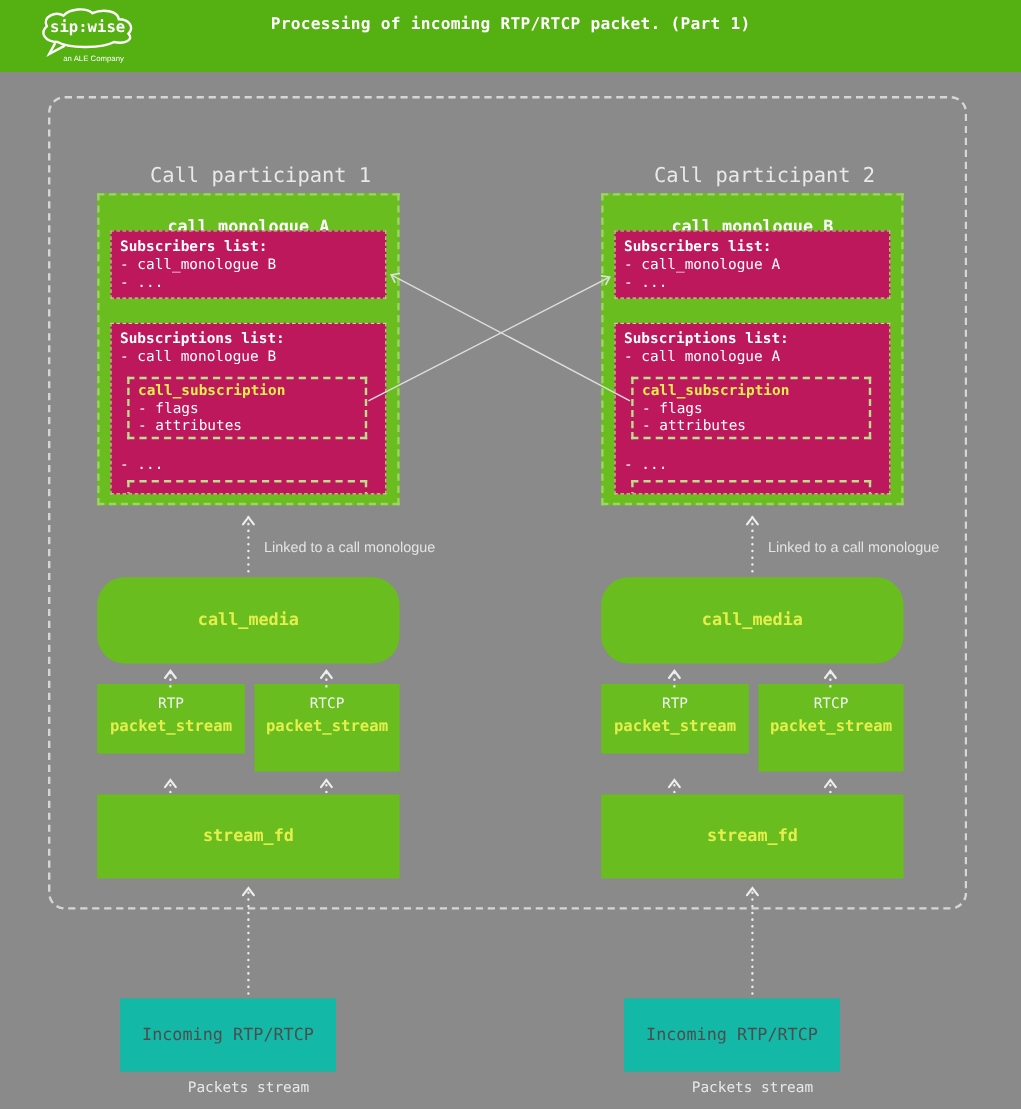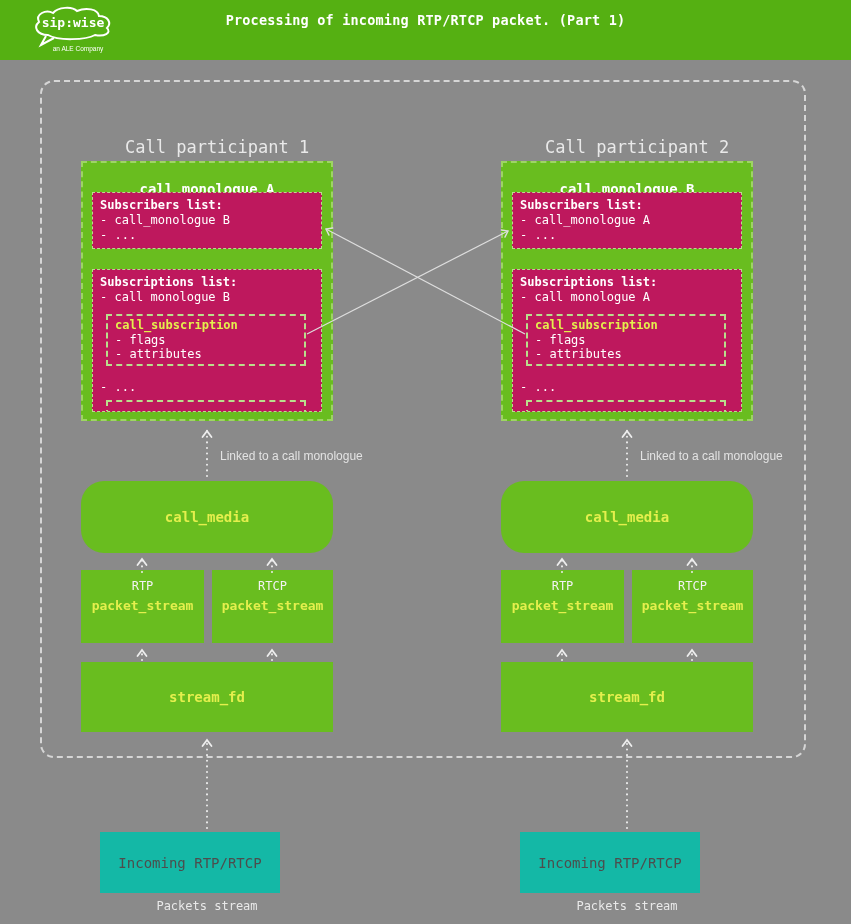--- a/index.html
+++ b/index.html
@@ -46,21 +46,21 @@
   .partial { margin: 6px 2px 0 6px; width: 200px; height: 16px; border: 2px dashed #b9de8c; }
   .linked {
     position: absolute; left: 220px; top: 449px;
     font-family: "Liberation Sans", sans-serif; font-size: 12px; color: #e3e3e3;
   }
   .gbox { position: absolute; background: #69bd1f; display: flex; align-items: center; justify-content: center; }
   .media { left: 81px; top: 481px; width: 252px; height: 72px; border-radius: 23px; }
   .ylabel { color: #e4ef4d; font-weight: bold; font-size: 14px; }
   .ylabel.sm { font-size: 13px; }
   .pstream { flex-direction: column; justify-content: flex-start; padding-top: 9px; gap: 5px; }
-  .ps1 { left: 81px; top: 570px; width: 123px; height: 73px; }
+  .ps1 { left: 81px; top: 570px; width: 123px; height: 58px; }
   .ps2 { left: 212px; top: 570px; width: 121px; height: 73px; }
   .proto { color: #f2f2f2; font-size: 12px; }
   .sfd { left: 81px; top: 662px; width: 252px; height: 70px; align-items: center; }
   .incoming {
     position: absolute; left: 100px; top: 832px; width: 180px; height: 61px;
     background: #14b8a6; display: flex; align-items: center; justify-content: center;
     color: #4d4d4d; font-size: 14px;
   }
   .packets { position: absolute; left: 81px; top: 899px; width: 252px; text-align: center; font-size: 12px; color: #e9e9e9; }
   

